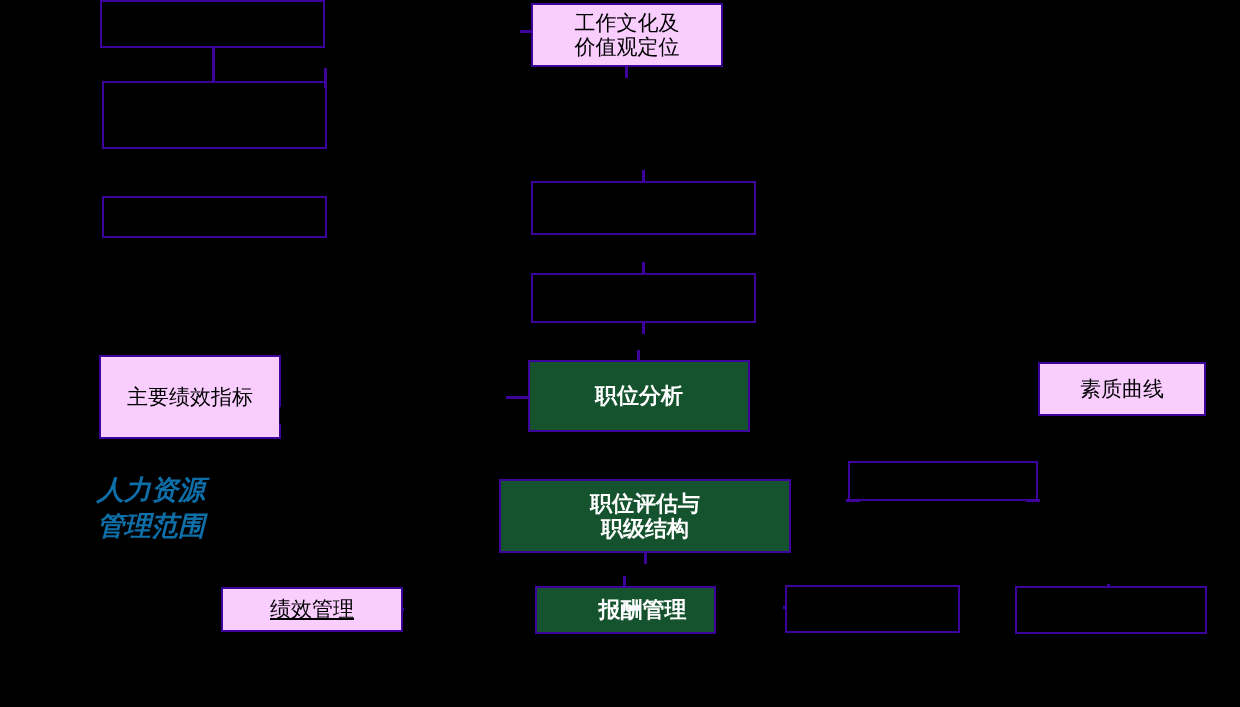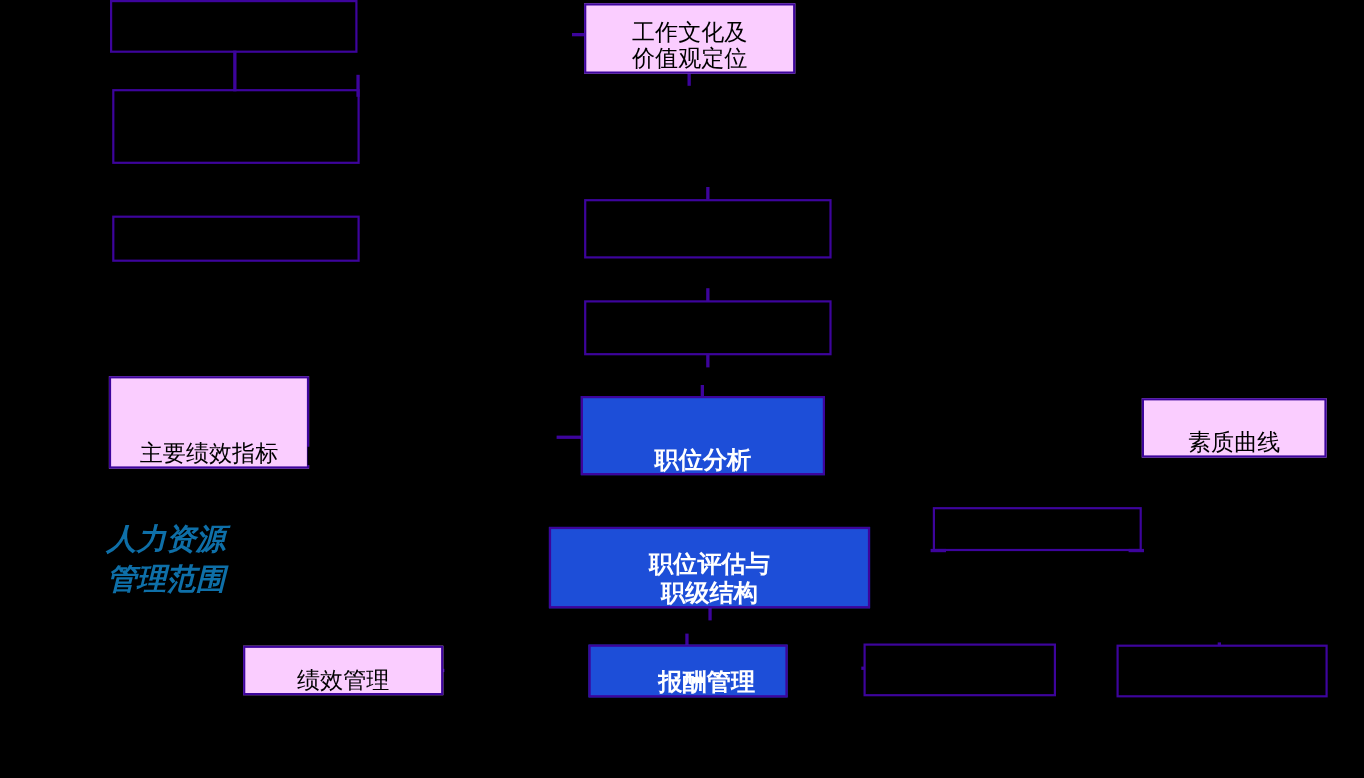--- a/index.html
+++ b/index.html
@@ -13,34 +13,34 @@
     height: 707px;
     background: #000000;
     overflow: hidden;
     font-family: "Liberation Serif", "DejaVu Serif", serif;
   }
   .node {
     position: absolute;
     box-sizing: border-box;
     border: 2px solid #3d049c;
     display: flex;
-    align-items: flex-end;
+    align-items: center;
     justify-content: center;
     text-align: center;
     line-height: 1.15;
     background: transparent;
   }
   .node .txt {
     display: block;
     width: 100%;
     white-space: pre-line;
   }
   
   .fill-pink   { background: #facdff; color: #000000; }
-  .fill-purple { background: #1d4ed8; color: #ffffff; }
+  .fill-purple { background: #14532d; color: #ffffff; }
   .fill-none   { background: transparent; color: #000000; }
 
   
   .t-serif  { font-family: "Liberation Serif", "DejaVu Serif", serif; font-size: 21px; }
   .t-sans-w { font-family: "Liberation Sans", "DejaVu Sans", sans-serif; font-size: 22px; font-weight: bold; }
 
   .overflow-label {
     position: absolute;
     text-align: right;
     color: #000000;
@@ -99,37 +99,37 @@
     <div class="node fill-pink" style="left: 531px; top: 3px; width: 192px; height: 64px;">
       <span class="txt t-serif">工作文化及
 价值观定位</span>
     </div>
     <div class="node fill-none" style="left: 531px; top: 181px; width: 225px; height: 54px;">
       <span class="txt t-serif"></span>
     </div>
     <div class="node fill-none" style="left: 531px; top: 273px; width: 225px; height: 50px;">
       <span class="txt t-serif"></span>
     </div>
-    <div class="node fill-pink" style="left: 99px; top: 342px; width: 182px; height: 84px;">
+    <div class="node fill-pink" style="left: 99px; top: 355px; width: 182px; height: 84px;">
       <span class="txt t-serif">主要绩效指标</span>
     </div>
     <div class="node fill-purple" style="left: 528px; top: 360px; width: 222px; height: 72px;">
       <span class="txt t-sans-w">职位分析</span>
     </div>
     <div class="node fill-purple" style="left: 499px; top: 479px; width: 292px; height: 74px;">
       <span class="txt t-sans-w">职位评估与
 职级结构</span>
     </div>
     <div class="node fill-pink" style="left: 1038px; top: 362px; width: 168px; height: 54px;">
       <span class="txt t-serif">素质曲线</span>
     </div>
     <div class="node fill-none" style="left: 848px; top: 461px; width: 190px; height: 40px;">
       <span class="txt t-serif"></span>
     </div>
-    <div class="node fill-pink" style="left: 221px; top: 587px; width: 182px; height: 45px;">
+    <div class="node fill-pink" style="left: 221px; top: 587px; width: 182px; height: 45px; text-decoration: underline;">
       <span class="txt t-serif">绩效管理</span>
     </div>
     <div class="node fill-purple" style="left: 535px; top: 586px; width: 181px; height: 48px; padding-left: 34px;">
       <span class="txt t-sans-w">报酬管理</span>
     </div>
     <div class="node fill-none" style="left: 785px; top: 585px; width: 175px; height: 48px;">
       <span class="txt t-serif"></span>
     </div>
     <div class="node fill-none" style="left: 1015px; top: 586px; width: 192px; height: 48px;">
       <span class="txt t-serif"></span>

